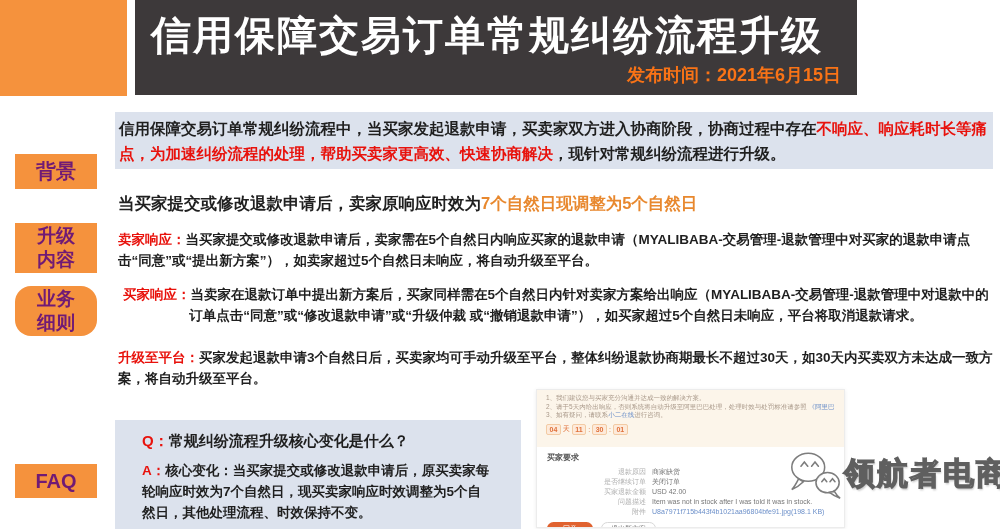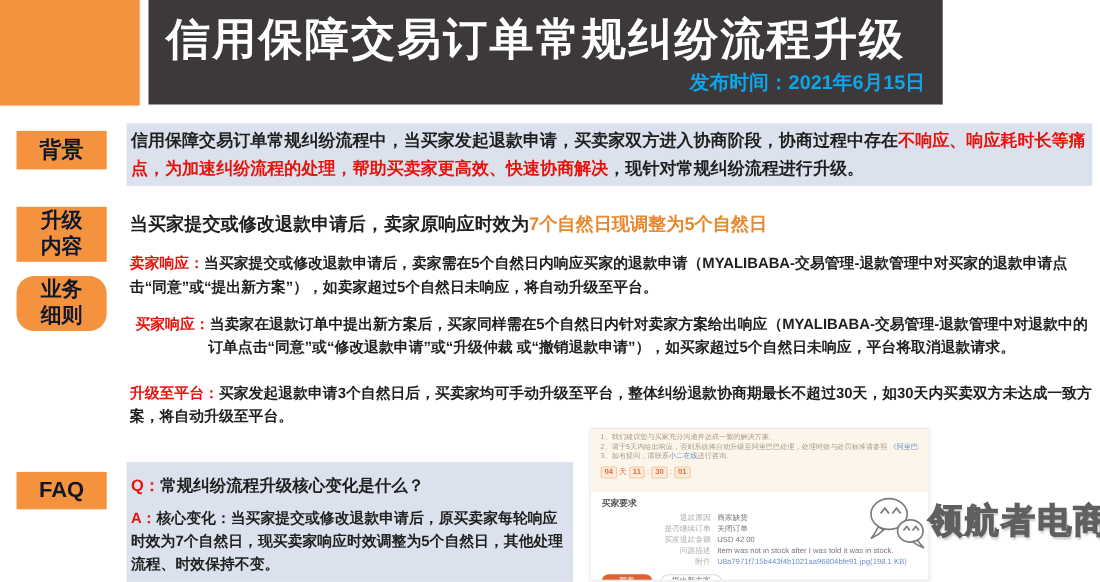--- a/index.html
+++ b/index.html
@@ -4,45 +4,45 @@
 <style>
   html,body{margin:0;padding:0;background:#ffffff;}
   *{box-sizing:border-box;}
   body{font-family:"Liberation Sans","DejaVu Sans",sans-serif;}
   #stage{position:relative;width:1000px;height:529px;background:#ffffff;overflow:hidden;}
 
   
   .hdr-orange{position:absolute;left:0;top:0;width:127px;height:96px;background:#f5923d;}
   .hdr-dark{position:absolute;left:135px;top:0;width:722px;height:95px;background:#3d393a;}
   .hdr-title{position:absolute;left:16px;top:8px;color:#ffffff;font-size:40px;font-weight:900;letter-spacing:2px;white-space:nowrap;}
-  .hdr-pub{position:absolute;right:16px;bottom:8px;color:#0ea5e9;font-size:18px;font-weight:700;}
+  .hdr-pub{position:absolute;right:16px;bottom:8px;color:#f97316;font-size:18px;font-weight:700;}
 
   
-  .side-box{position:absolute;left:15px;width:82px;background:#f5923d;color:#0f172a;
+  .side-box{position:absolute;left:15px;width:82px;background:#f5923d;color:#701a75;
     font-weight:800;display:flex;align-items:center;justify-content:center;text-align:center;
-    white-space:pre-line;}
+    white-space:pre-line;margin-top:35px;}
   .side-bg{top:119px;height:35px;font-size:20px;}
   .side-up{top:188px;height:50px;font-size:19px;line-height:24px;}
   .side-ru{top:251px;height:50px;font-size:19px;line-height:24px;border-radius:16px;}
   .side-fq{top:429px;height:34px;font-size:20px;}
 
   
   .bg-box{position:absolute;left:115px;top:112px;width:878px;height:57px;background:#dce2ed;
     padding:4px 4px;font-size:15.5px;font-weight:700;line-height:25px;color:#1f1f1f;}
   .upgrade-line{position:absolute;left:118px;top:193px;width:874px;font-size:16.5px;font-weight:800;color:#1f1f1f;}
   .rule{position:absolute;left:118px;width:876px;font-size:13.5px;font-weight:700;line-height:20.5px;color:#1f1f1f;}
   .rule-1{top:230px;} .rule-2{top:285px;text-align:center;} .rule-3{top:348px;}
   .rule .lead{color:#e8120c;}
 
   .c-dark{color:#1f1f1f;} .c-red{color:#e8120c;} .c-orange{color:#e8882e;}
   .c-note{color:#a9998a;} .c-link{color:#6b8fc9;}
 
   
   .faq-box{position:absolute;left:115px;top:420px;width:406px;height:109px;background:#dce2ed;
-    padding:12px 4px;overflow:hidden;}
+    padding:12px 27px;overflow:hidden;}
   .faq-q{font-size:15px;font-weight:800;color:#1f1f1f;}
   .faq-q .qmark,.faq-a .amark{color:#e8120c;}
   .faq-a{font-size:13.5px;font-weight:700;line-height:21px;color:#1f1f1f;margin-top:9px;}
 
   
   .panel{position:absolute;left:536px;top:389px;width:309px;height:139px;background:#ffffff;
     border:1px solid #ececec;box-shadow:0 1px 4px rgba(0,0,0,0.08);overflow:hidden;}
   .panel-top{background:#fcf5ea;padding:4px 9px 5px 9px;height:57px;}
   .p-status{font-size:7.5px;font-weight:700;color:#8a7a68;margin-bottom:3px;}
   .p-note{font-size:6.5px;line-height:8.5px;white-space:nowrap;overflow:hidden;}

